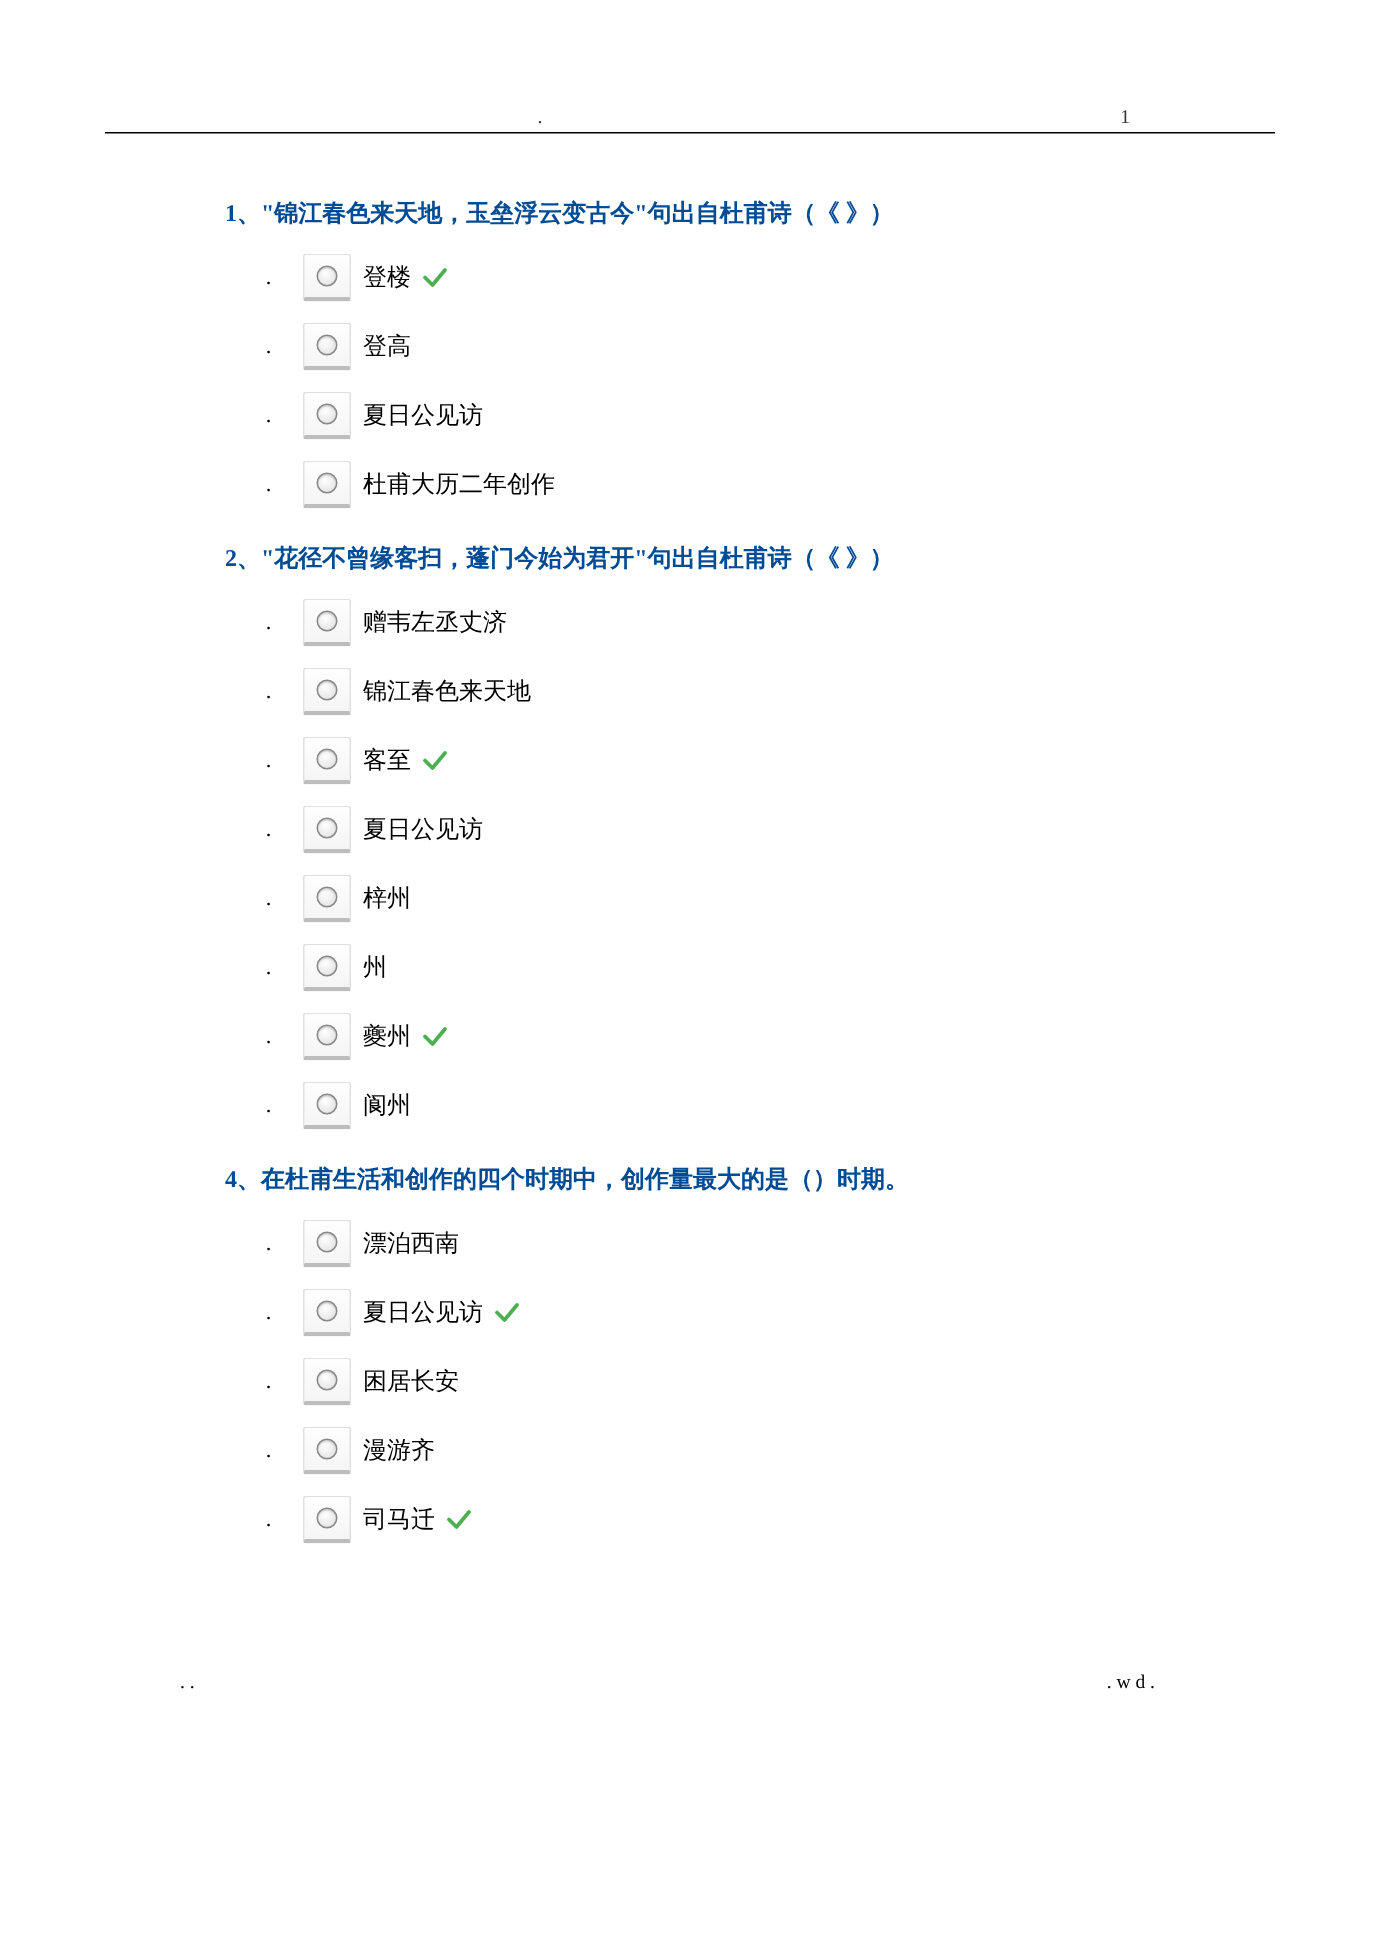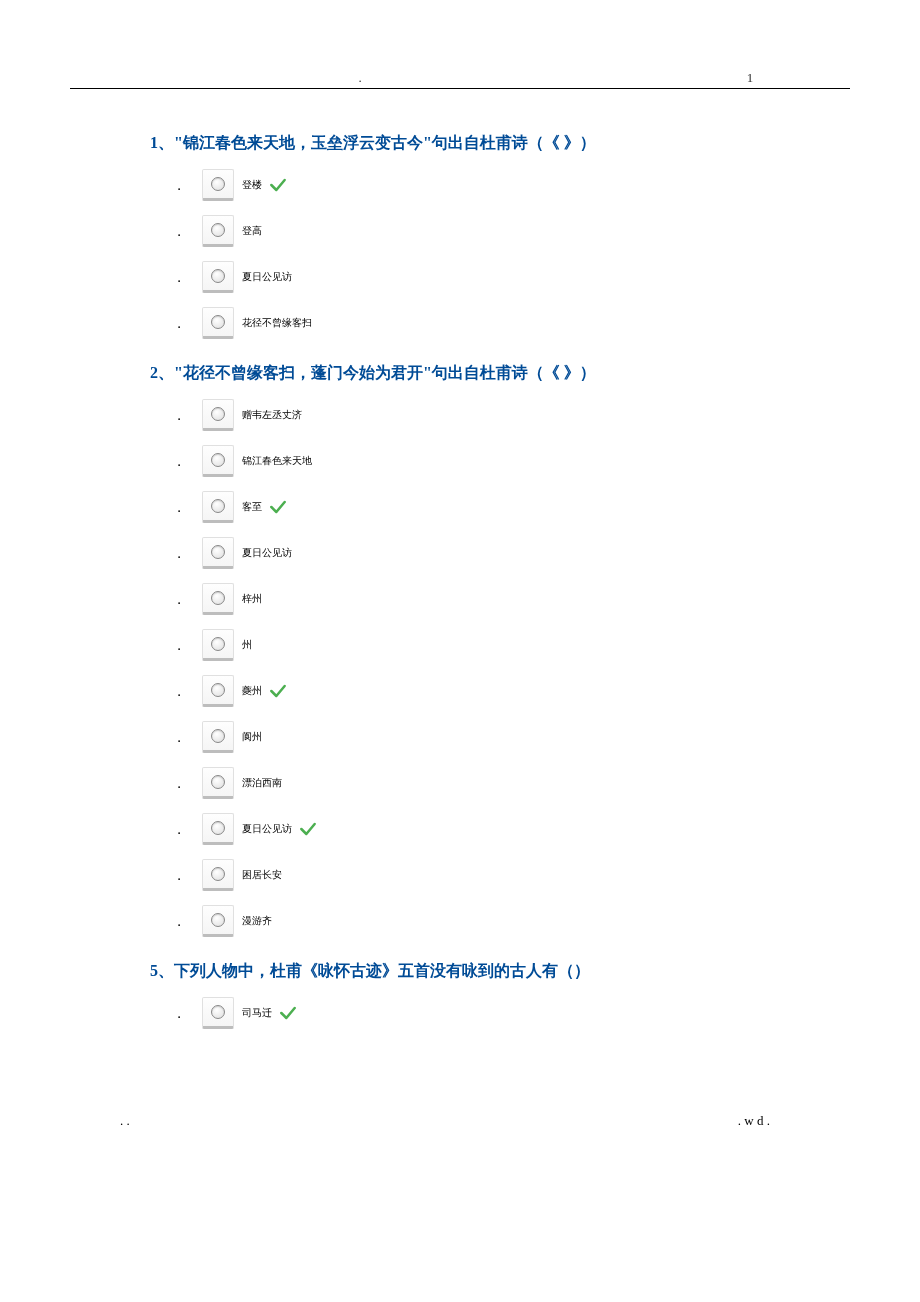--- a/index.html
+++ b/index.html
@@ -67,21 +67,21 @@
   .radio-circle {
     width: 12px;
     height: 12px;
     border: 1px solid #888;
     border-radius: 50%;
     background: radial-gradient(circle at 40% 35%, #fff, #ddd);
     box-shadow: inset 0 1px 1px rgba(0,0,0,0.15);
   }
   .opt-label {
     color: #000;
-    font-size: 10px;
+    font-size: 16px;
     display: inline-block;
   }
   .check-wrap {
     margin-left: 6px;
     display: inline-flex;
     align-items: center;
   }
   .check-wrap svg {
     width: 20px;
     height: 20px;
@@ -131,21 +131,21 @@
       <span class="radio-wrap">
           <span class="radio-circle"></span>
         </span>
       <span class="opt-label">夏日公见访</span>
     </div>
     <div class="option-row">
       <span class="dot-cell">.</span>
       <span class="radio-wrap">
           <span class="radio-circle"></span>
         </span>
-      <span class="opt-label">花径不曾缘客扫</span>
+      <span class="opt-label">杜甫大历二年创作</span>
     </div>
 
     <div class="question-title"><span>2、"花径不曾缘客扫，蓬门今始为君开"句出自杜甫诗（《   》）</span></div>
     <div class="option-row">
       <span class="dot-cell">.</span>
       <span class="radio-wrap">
           <span class="radio-circle"></span>
         </span>
       <span class="opt-label">赠韦左丞丈济</span>
     </div>
@@ -203,20 +203,21 @@
         </span>
     </div>
     <div class="option-row">
       <span class="dot-cell">.</span>
       <span class="radio-wrap">
           <span class="radio-circle"></span>
         </span>
       <span class="opt-label">阆州</span>
     </div>
 
+    <div class="question-title"><span>4、在杜甫生活和创作的四个时期中，创作量最大的是（）时期。</span></div>
     <div class="option-row">
       <span class="dot-cell">.</span>
       <span class="radio-wrap">
           <span class="radio-circle"></span>
         </span>
       <span class="opt-label">漂泊西南</span>
     </div>
     <div class="option-row">
       <span class="dot-cell">.</span>
       <span class="radio-wrap">
@@ -237,21 +238,20 @@
       <span class="opt-label">困居长安</span>
     </div>
     <div class="option-row">
       <span class="dot-cell">.</span>
       <span class="radio-wrap">
           <span class="radio-circle"></span>
         </span>
       <span class="opt-label">漫游齐</span>
     </div>
 
-    <div class="question-title"><span>5、下列人物中，杜甫《咏怀古迹》五首没有咏到的古人有（）</span></div>
     <div class="option-row">
       <span class="dot-cell">.</span>
       <span class="radio-wrap">
           <span class="radio-circle"></span>
         </span>
       <span class="opt-label">司马迁</span>
       <span class="check-wrap">
           <svg viewBox="0 0 24 24">
             <path d="M4 12 L10 18 L20 6" stroke="#4caf50" stroke-width="3" fill="none" stroke-linecap="round" stroke-linejoin="round"></path>
           </svg>

